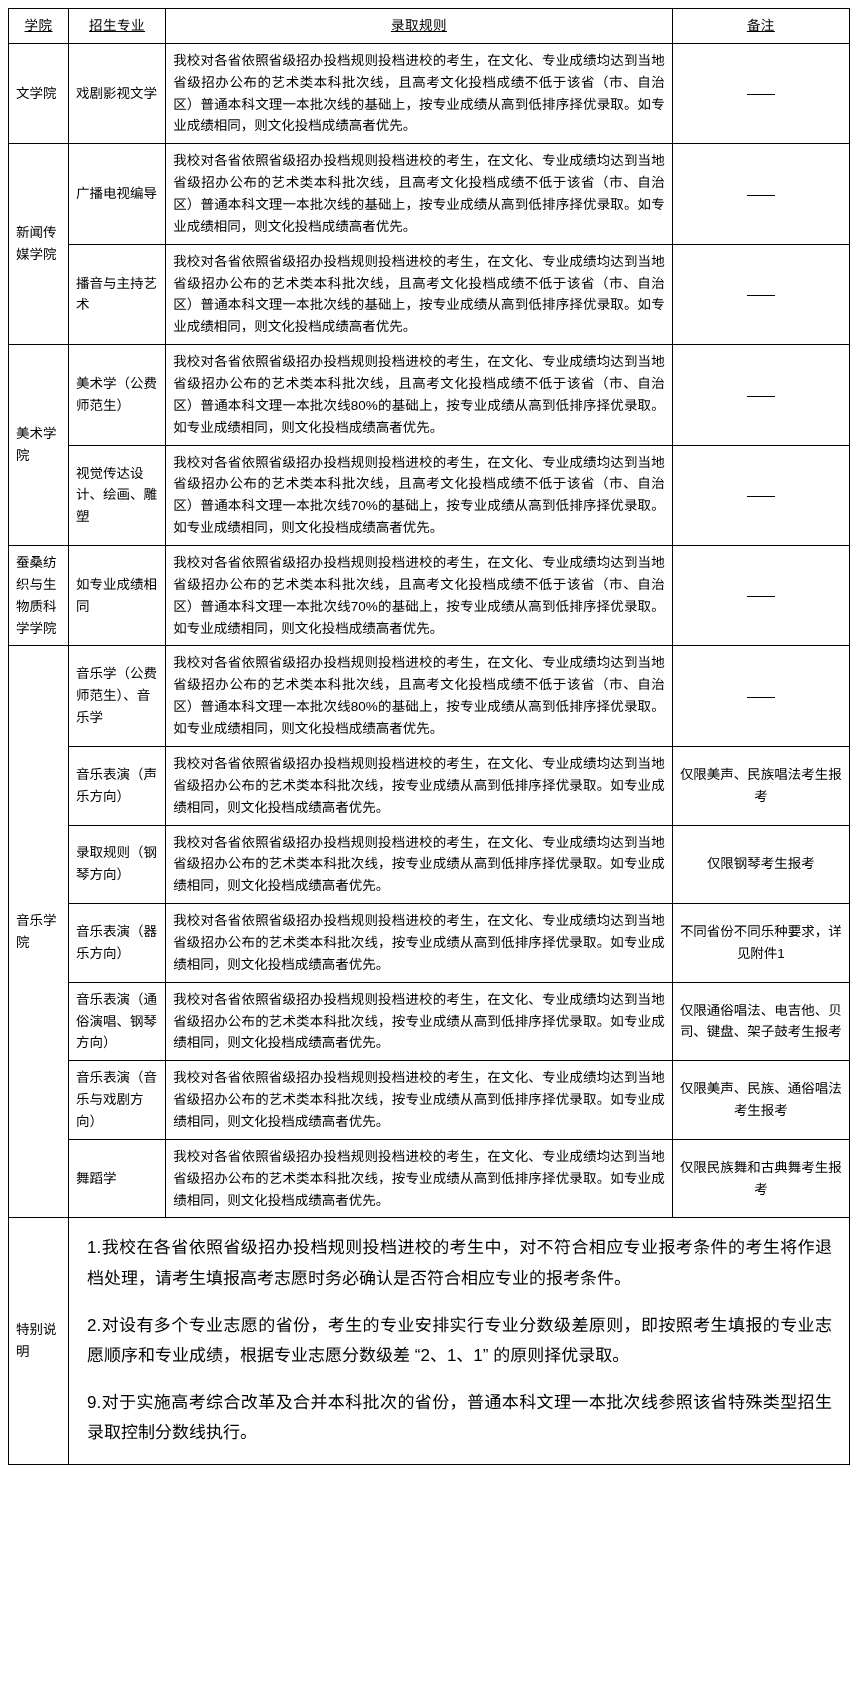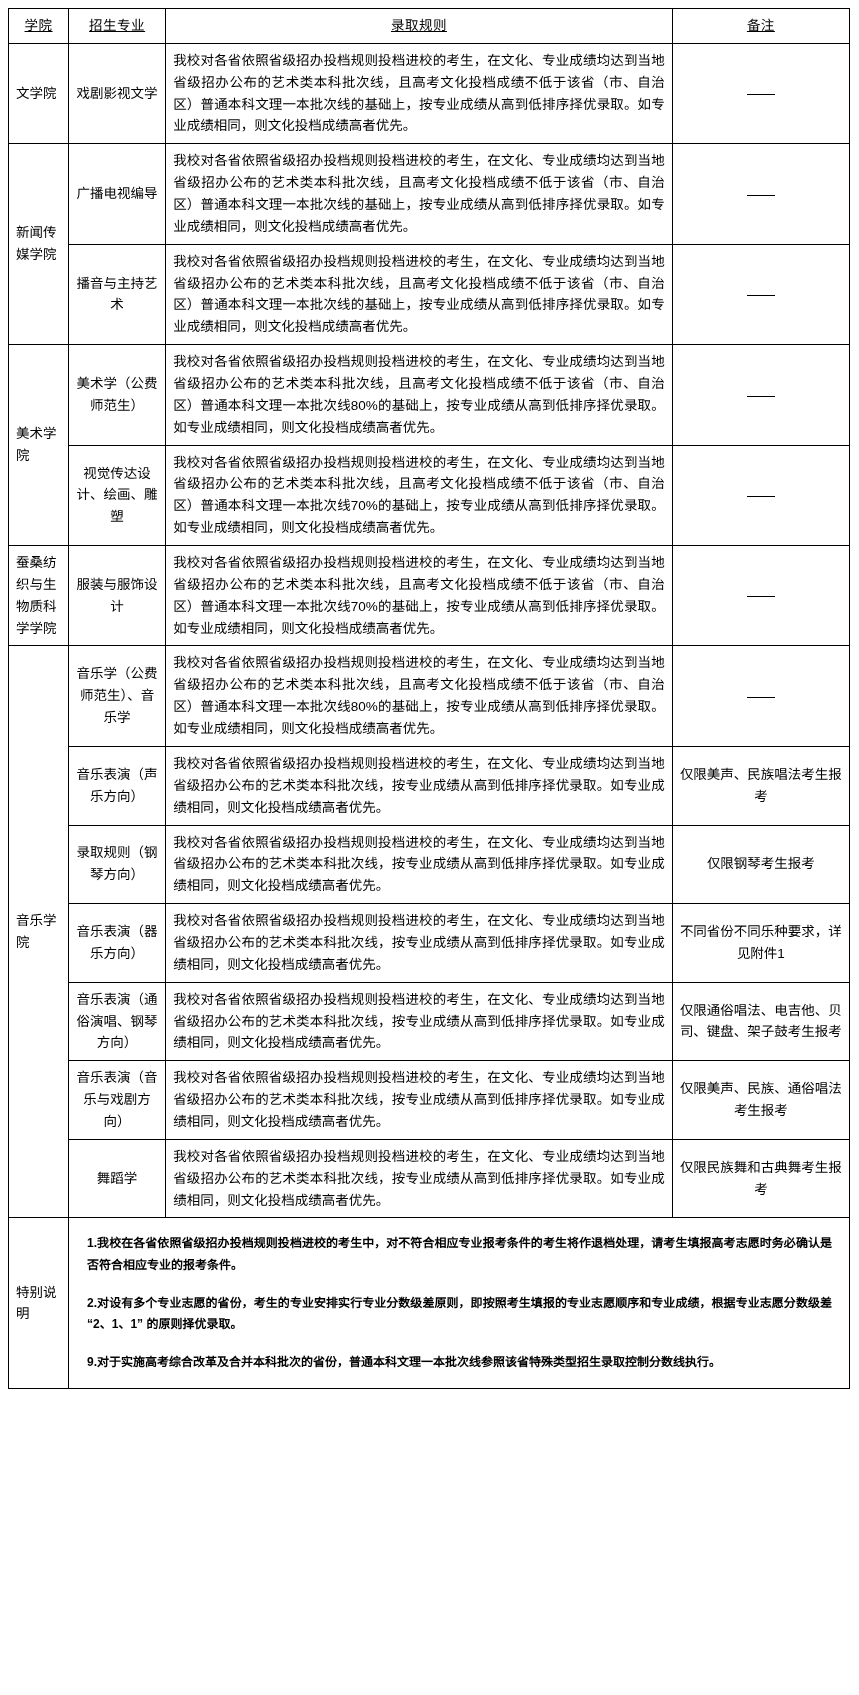--- a/index.html
+++ b/index.html
@@ -49,21 +49,20 @@
     text-decoration: underline;
   }
   td.college {
     text-align: left;
     font-size: 13.5px;
     line-height: 1.7;
     padding: 4px 2px;
     margin-left: 24px;
   }
   td.major {
-    text-align: center;
     font-size: 13.5px;
     line-height: 1.72;
     padding: 6px 4px;
   }
   td.rule {
     text-align: justify;
     text-justify: inter-ideograph;
     font-size: 13.5px;
     line-height: 1.80;
     padding: 8px 8px 8px 9px;
@@ -80,26 +79,25 @@
   }
   td.notes-label {
     font-size: 13.5px;
     padding: 4px 2px;
   }
   td.notes-body {
     padding: 0;
     vertical-align: top;
   }
   .note-item {
-    font-size: 12px;
+    font-size: 17px;
     line-height: 1.80;
     text-align: justify;
     text-justify: inter-ideograph;
     padding: 9px 10px 9px 11px;
-    font-weight: bold;
   }
   .note-item + .note-item {
     padding-top: 7px;
   }
 </style>
 </head>
 <body>
 
 <div class="page">
   <table class="rules">
@@ -141,21 +139,21 @@
           <td class="rule">我校对各省依照省级招办投档规则投档进校的考生，在文化、专业成绩均达到当地省级招办公布的艺术类本科批次线，且高考文化投档成绩不低于该省（市、自治区）普通本科文理一本批次线80%的基础上，按专业成绩从高到低排序择优录取。如专业成绩相同，则文化投档成绩高者优先。</td>
           <td class="remark dash">——</td>
         </tr>
         <tr>
           <td class="major">视觉传达设计、绘画、雕塑</td>
           <td class="rule">我校对各省依照省级招办投档规则投档进校的考生，在文化、专业成绩均达到当地省级招办公布的艺术类本科批次线，且高考文化投档成绩不低于该省（市、自治区）普通本科文理一本批次线70%的基础上，按专业成绩从高到低排序择优录取。如专业成绩相同，则文化投档成绩高者优先。</td>
           <td class="remark dash">——</td>
         </tr>
         <tr>
           <td class="college" rowspan="1">蚕桑纺织与生物质科学学院</td>
-          <td class="major">服装与服饰设计</td>
+          <td class="major">如专业成绩相同</td>
           <td class="rule">我校对各省依照省级招办投档规则投档进校的考生，在文化、专业成绩均达到当地省级招办公布的艺术类本科批次线，且高考文化投档成绩不低于该省（市、自治区）普通本科文理一本批次线70%的基础上，按专业成绩从高到低排序择优录取。如专业成绩相同，则文化投档成绩高者优先。</td>
           <td class="remark dash">——</td>
         </tr>
         <tr>
           <td class="college" rowspan="7">音乐学院</td>
           <td class="major">音乐学（公费师范生）、音乐学</td>
           <td class="rule">我校对各省依照省级招办投档规则投档进校的考生，在文化、专业成绩均达到当地省级招办公布的艺术类本科批次线，且高考文化投档成绩不低于该省（市、自治区）普通本科文理一本批次线80%的基础上，按专业成绩从高到低排序择优录取。如专业成绩相同，则文化投档成绩高者优先。</td>
           <td class="remark dash">——</td>
         </tr>
         <tr>

